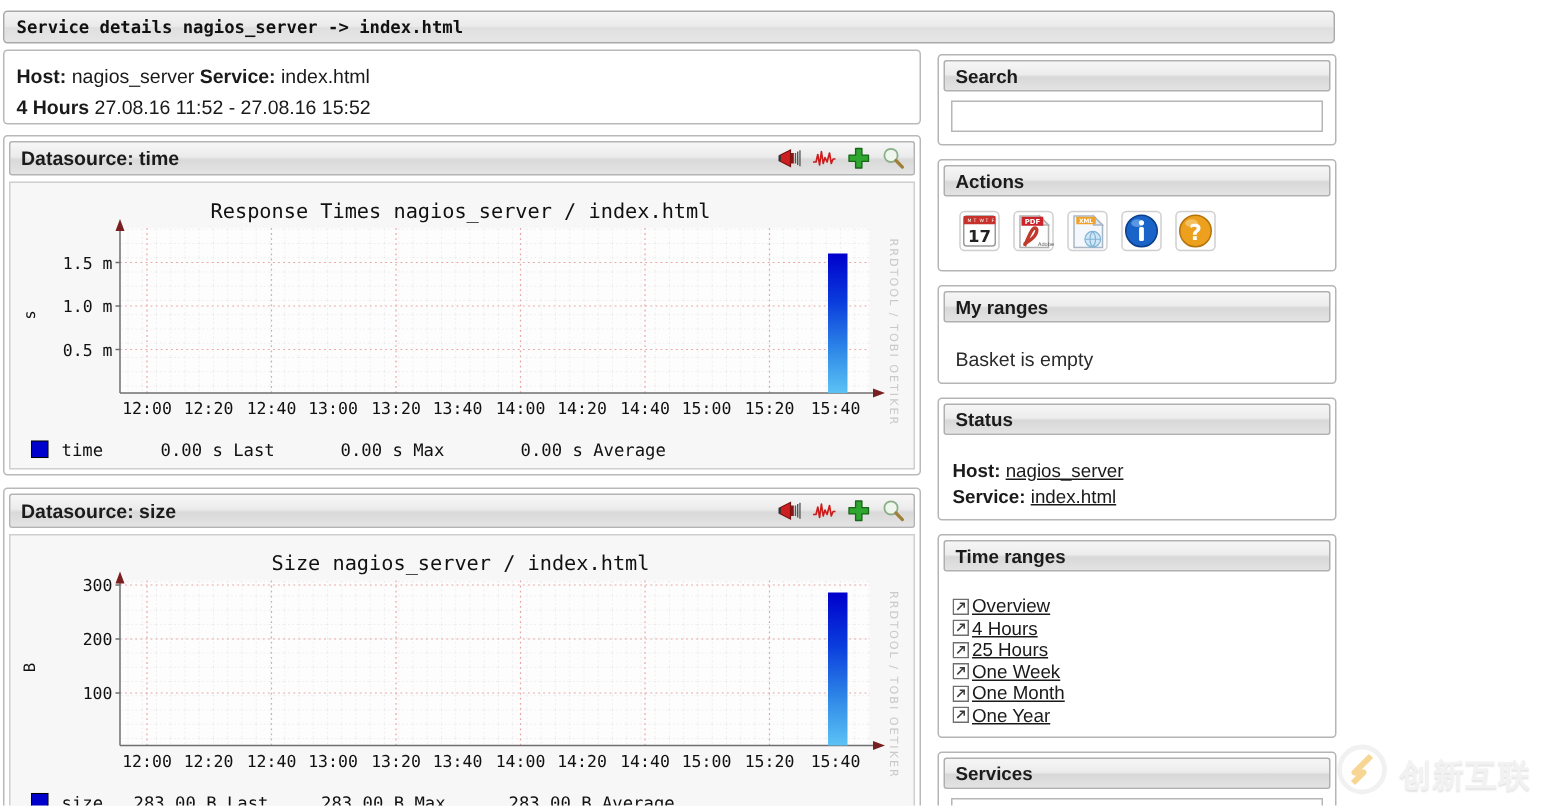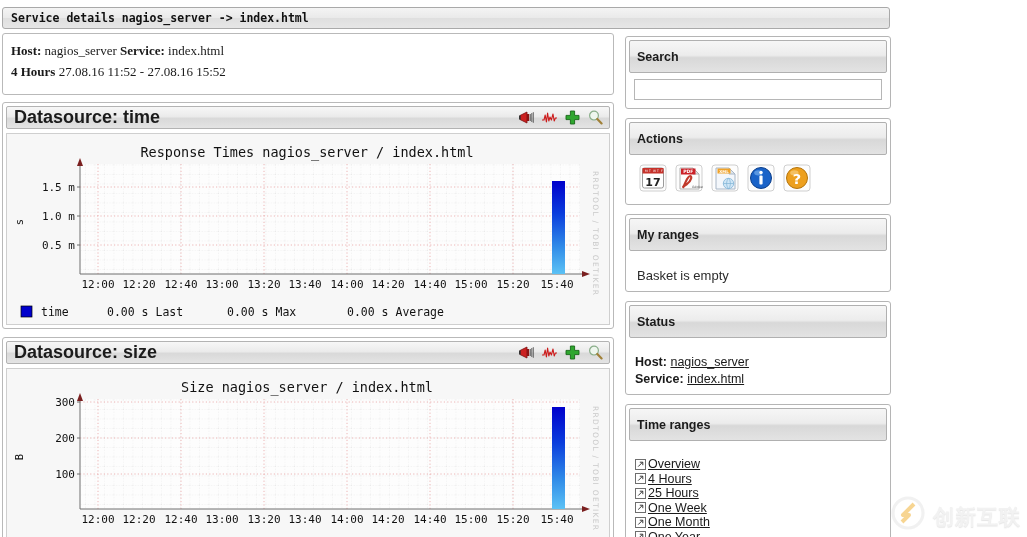--- a/index.html
+++ b/index.html
@@ -23,56 +23,56 @@
     font-family: "DejaVu Sans Mono", monospace;
     font-weight: bold; font-size: 11.5px; color: #111;
     padding-left: 8px; letter-spacing: 0px; white-space: nowrap;
   }
 
   
   .leftcol { position: absolute; left: 2px; top: 33px; width: 612px; }
 
   .infobox {
     background: #fff; border: 1px solid #b9b9b9; border-radius: 3px;
-    padding: 6px 8px 12px 8px; margin-bottom: 7px; font-family: Liberation Serif, serif;
+    padding: 6px 8px 0 8px; margin-bottom: 7px;
   }
   .infoline { font-size: 13px; color: #1a1a1a; line-height: 21px; white-space: nowrap; }
   .infoline b { font-weight: bold; }
 
   
   .ds-panel {
     border: 1px solid #b9b9b9; border-radius: 3px; background: #fff;
     margin-bottom: 8px; padding: 3px;
   }
   .ds-head {
     height: 23px;
     background: linear-gradient(to bottom, #f7f7f7 0%, #ebebeb 45%, #d9d9d9 55%, #e4e4e4 100%);
     border: 1px solid #b3b3b3; border-radius: 2px;
     display: flex; align-items: center; justify-content: space-between;
     padding: 0 5px 0 7px;
   }
-  .ds-title { font-size: 18px; font-weight: bold; color: #1b1b1b; }
+  .ds-title { font-size: 13px; font-weight: bold; color: #1b1b1b; }
   .ds-icons { display: flex; align-items: center; gap: 6px; }
   .ds-icons .ic { width: 17px; height: 17px; display: block; }
 
   .graph-wrap {
     margin-top: 4px; border: 1px solid #cfcfcf; background: #f7f7f7;
     padding: 2px;
   }
   .graph-inner { position: relative; background: #f7f7f7; }
   svg.rrd { display: block; }
 
   
   .rightcol { position: absolute; left: 625px; top: 36px; width: 266px; }
   .panel {
     border: 1px solid #b5b5b5; border-radius: 3px; background: #fff;
     margin-bottom: 9px; padding: 3px;
   }
   .panel-head {
-    height: 33px;
+    height: 21px;
     background: linear-gradient(to bottom, #f6f6f6 0%, #ececec 46%, #d8d8d8 54%, #e3e3e3 100%);
     border: 1px solid #b0b0b0; border-radius: 2px;
     display: flex; align-items: center; padding-left: 7px;
   }
   .panel-head span { font-size: 12.5px; font-weight: bold; color: #1b1b1b; }
   .panel-body { padding: 6px 5px 5px 5px; }
   .panel-body.tight { padding: 16px 5px 4px 6px; }
 
   .txtinput {
     width: 100%; height: 21px; border: 1px solid #b6b6b6; background: #fff;

